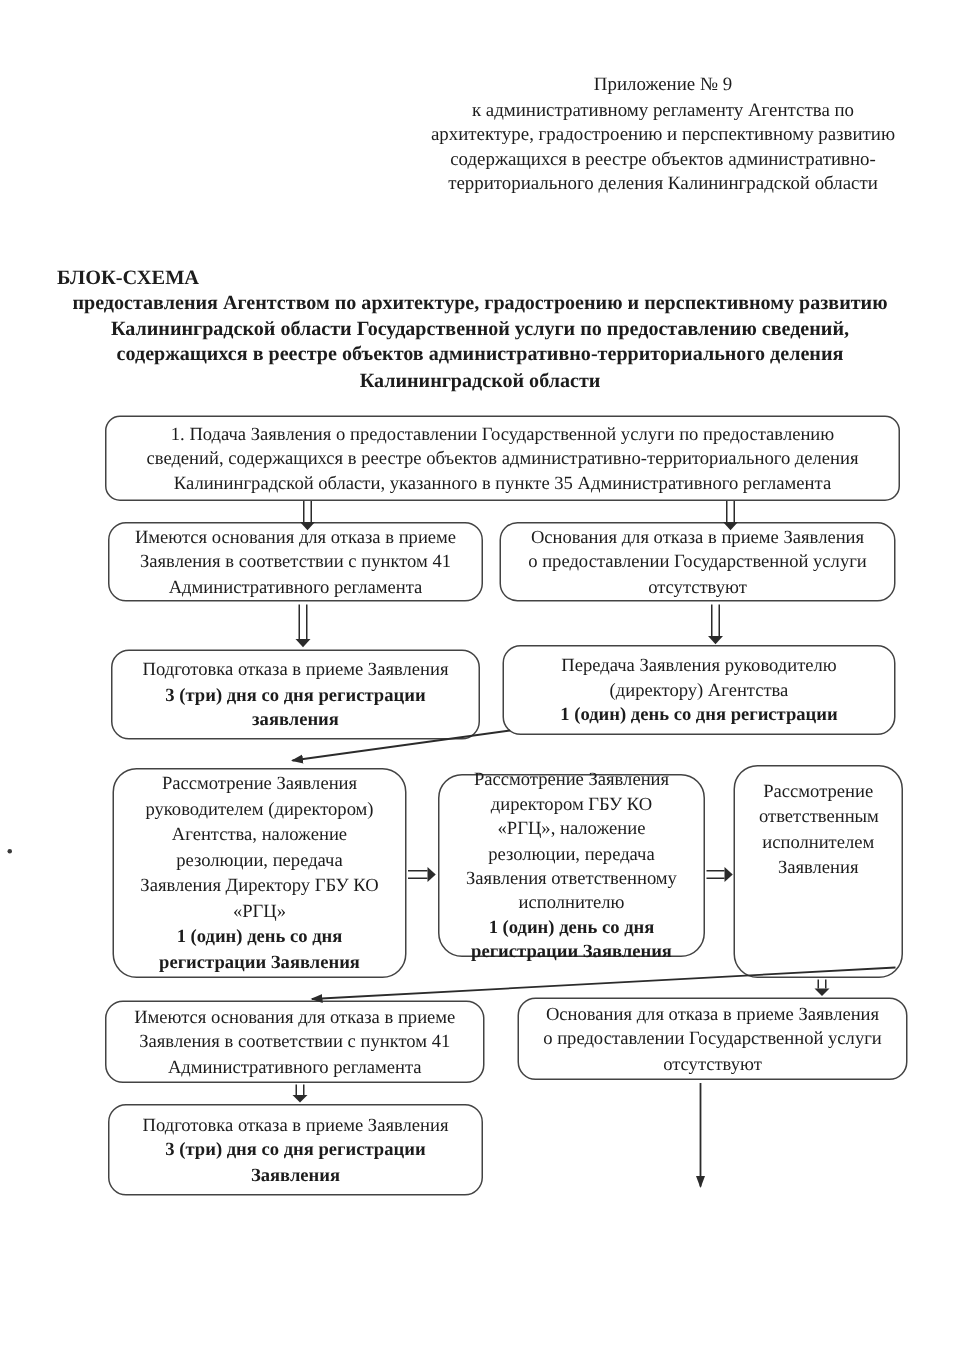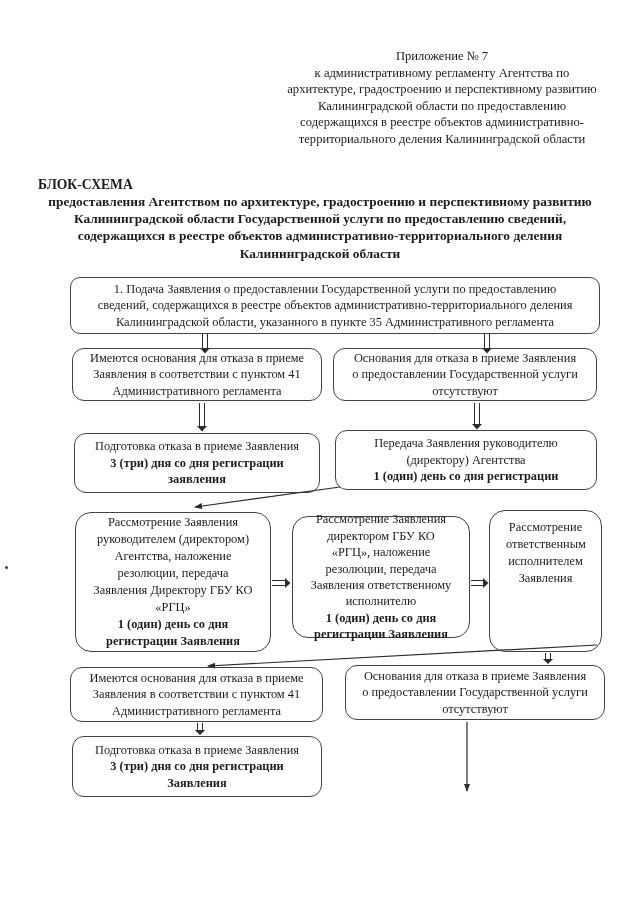--- a/index.html
+++ b/index.html
@@ -39,24 +39,23 @@
   .fbox.top-align{justify-content:flex-start;padding-top:8px;}
   .arrows{position:absolute;left:0;top:0;pointer-events:none;}
   .speck{position:absolute;left:5px;top:566px;width:3px;height:3px;background:#3a3a3a;border-radius:50%;}
 </style>
 </head>
 <body>
 
 <div class="page">
 
   <div class="annex">
-    <div>Приложение № 7</div>
+    <div>Приложение № 9</div>
     <div>к административному регламенту Агентства по</div>
     <div>архитектуре, градостроению и перспективному развитию</div>
-    <div>Калининградской области по предоставлению</div>
     <div>содержащихся в реестре объектов административно-</div>
     <div>территориального деления Калининградской области</div>
   </div>
 
   <div class="doc-title">БЛОК-СХЕМА</div>
   <div class="doc-subtitle">предоставления Агентством по архитектуре, градостроению и перспективному развитию Калининградской области Государственной услуги по предоставлению сведений, содержащихся в реестре объектов административно-территориального деления Калининградской области</div>
 
   <div class="fbox" style="left:70px;top:277px;width:530px;height:57px;border-radius:10px;">
     <div>1. Подача Заявления о предоставлении Государственной услуги по предоставлению сведений, содержащихся в реестре объектов административно-территориального деления Калининградской области, указанного в пункте 35 Административного регламента</div>
   </div>

